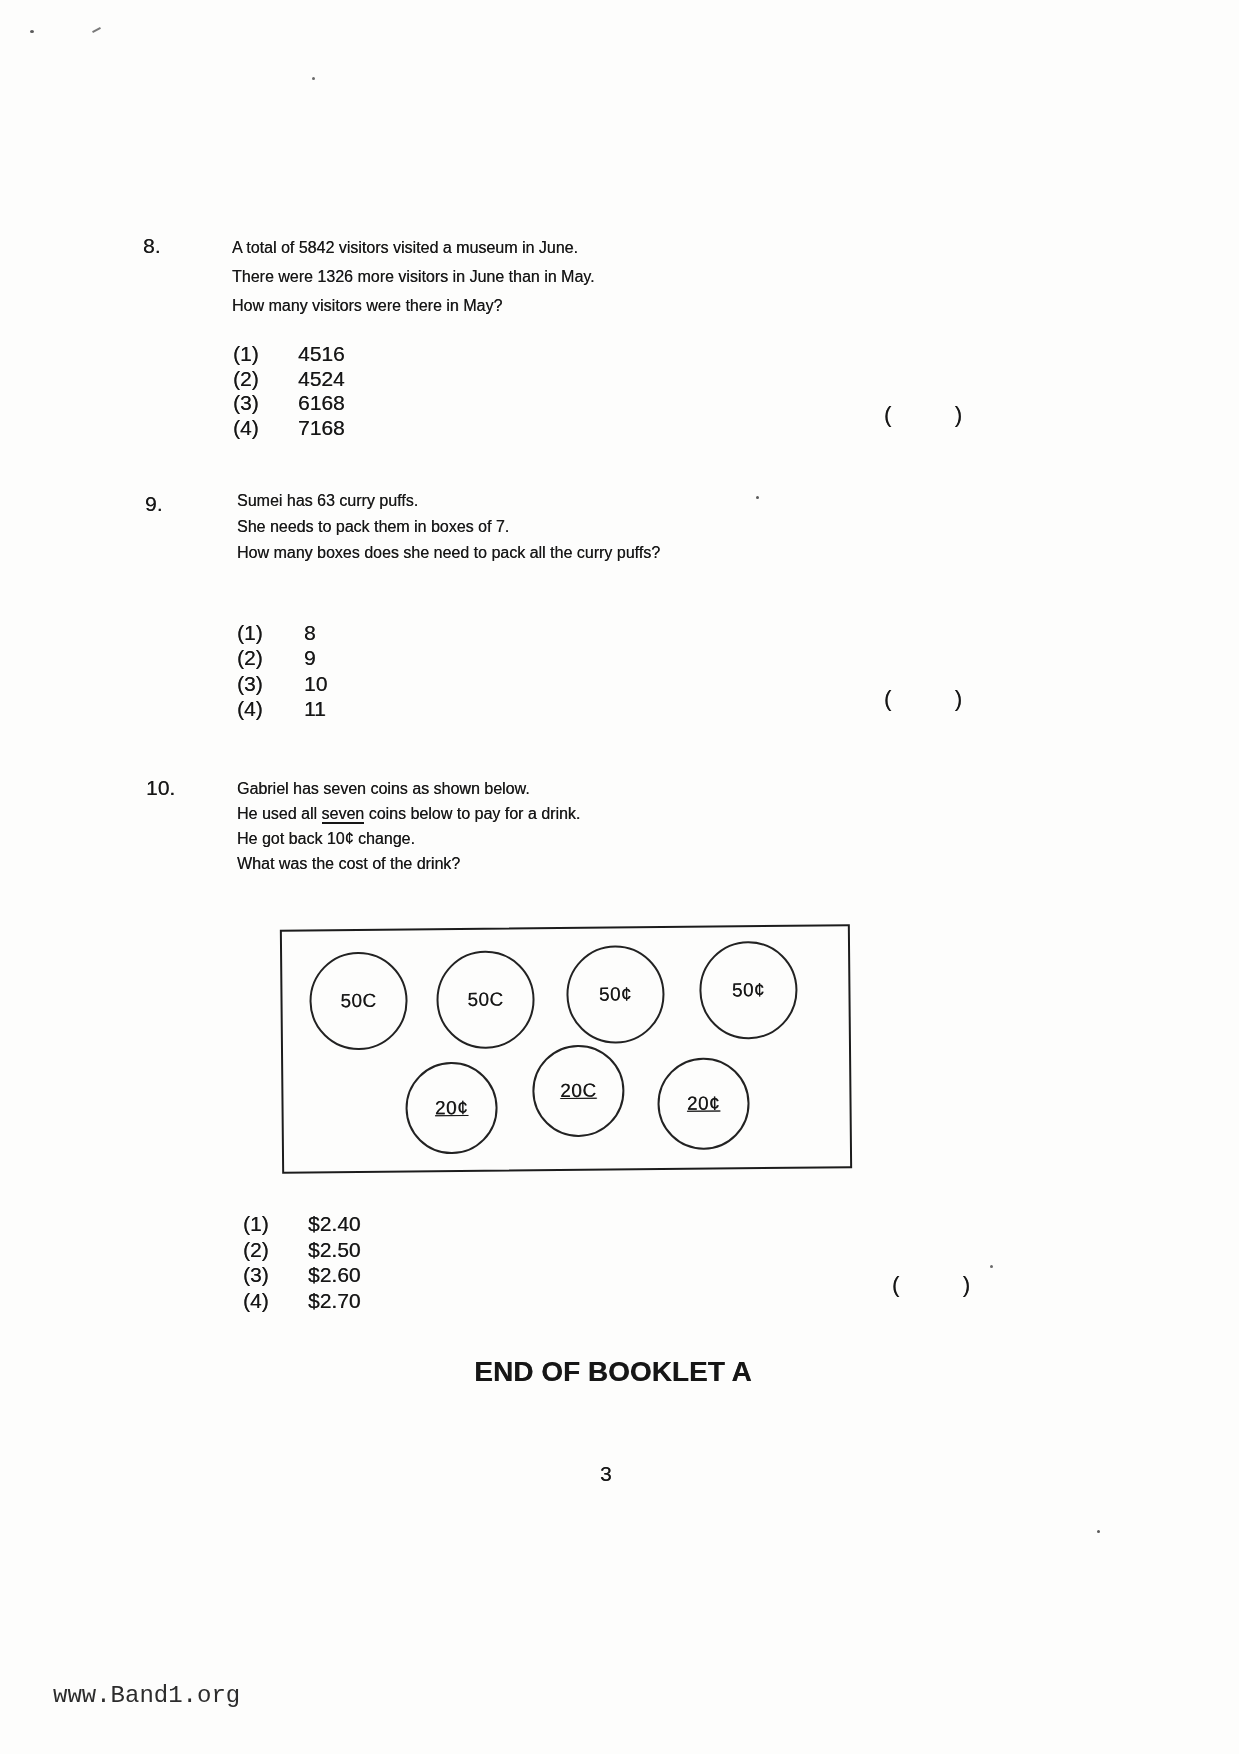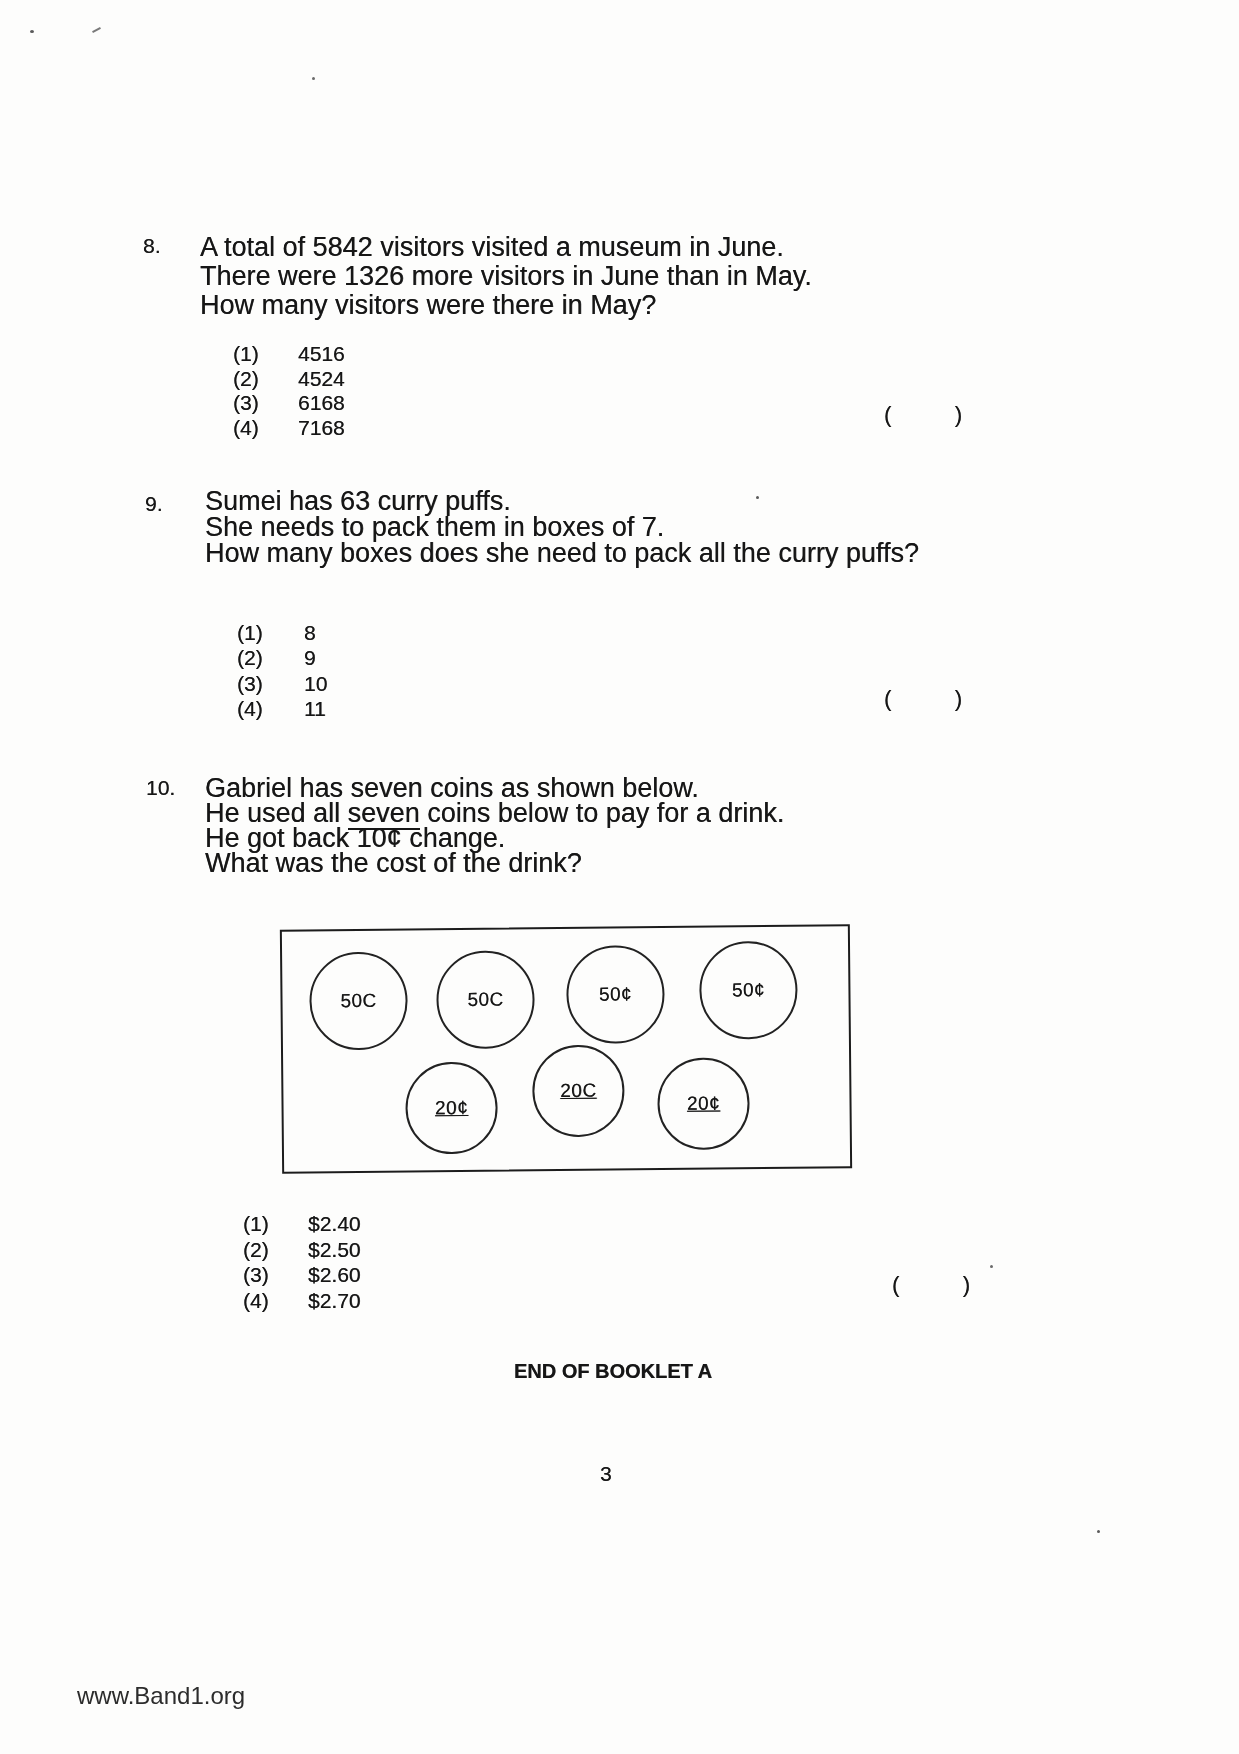--- a/index.html
+++ b/index.html
@@ -5,21 +5,21 @@
   html,body{margin:0;padding:0;}
   body{
     width:1239px;height:1754px;position:relative;overflow:hidden;
     background:#fdfdfc;
     font-family:"Liberation Sans","DejaVu Sans",sans-serif;
     color:#161616;
   }
   .abs{position:absolute;}
   .ink{text-shadow:0.3px 0 0.2px rgba(25,25,25,0.75);}
   .qnum{font-size:21px;}
-  .qtext{font-size:27px;white-space:nowrap;}
+  .qtext{font-size:16px;white-space:nowrap;margin-left:32px;}
   .q8-text{line-height:29px;}
   .q9-text{line-height:26px;}
   .q10-text{line-height:25px;}
   .opts{font-size:21px;}
   .opt-row{display:flex;}
   .opt-label{display:inline-block;}
   .q8-opts .opt-row{height:24.5px;line-height:24.5px;}
   .q8-opts .opt-label{width:65px;}
   .q9-opts .opt-row{height:25.3px;line-height:25.3px;}
   .q9-opts .opt-label{width:67px;}
@@ -31,23 +31,23 @@
     width:566px;height:240px;border:2.5px solid #1c1c1c;
     transform:rotate(-0.55deg);transform-origin:50% 50%;
   }
   .coin{
     position:absolute;border:2px solid #222;border-radius:50%;
     display:flex;align-items:center;justify-content:center;
     font-size:19px;letter-spacing:0.5px;
   }
   .coin-lg{width:94px;height:94px;}
   .coin-sm{width:88px;height:88px;text-decoration:underline;}
-  .endnote{width:400px;text-align:center;font-weight:bold;font-size:20px;line-height:27px;}
+  .endnote{width:400px;text-align:center;font-weight:bold;font-size:28px;line-height:27px;}
   .pagenum{font-size:21px;}
-  .site{font-family:Liberation Sans, sans-serif;font-size:24px;color:#2c2c2c;margin-left:24px;}
+  .site{font-family:Liberation Mono, monospace;font-size:24px;color:#2c2c2c;}
   .speck{position:absolute;background:#5a5a5a;border-radius:50%;}
 </style>
 </head>
 <body>
 
 <div class="speck" style="left:30px;top:30px;width:4px;height:3px;"></div>
 <div class="speck" style="left:92px;top:29px;width:9px;height:2px;border-radius:0;transform:rotate(-28deg);background:#7a7a7a;"></div>
 <div class="speck" style="left:312px;top:77px;width:3px;height:3px;background:#6a6a6a;"></div>
 <div class="speck" style="left:756px;top:496px;width:3px;height:3px;"></div>
 <div class="speck" style="left:990px;top:1265px;width:3px;height:3px;background:#6a6a6a;"></div>

